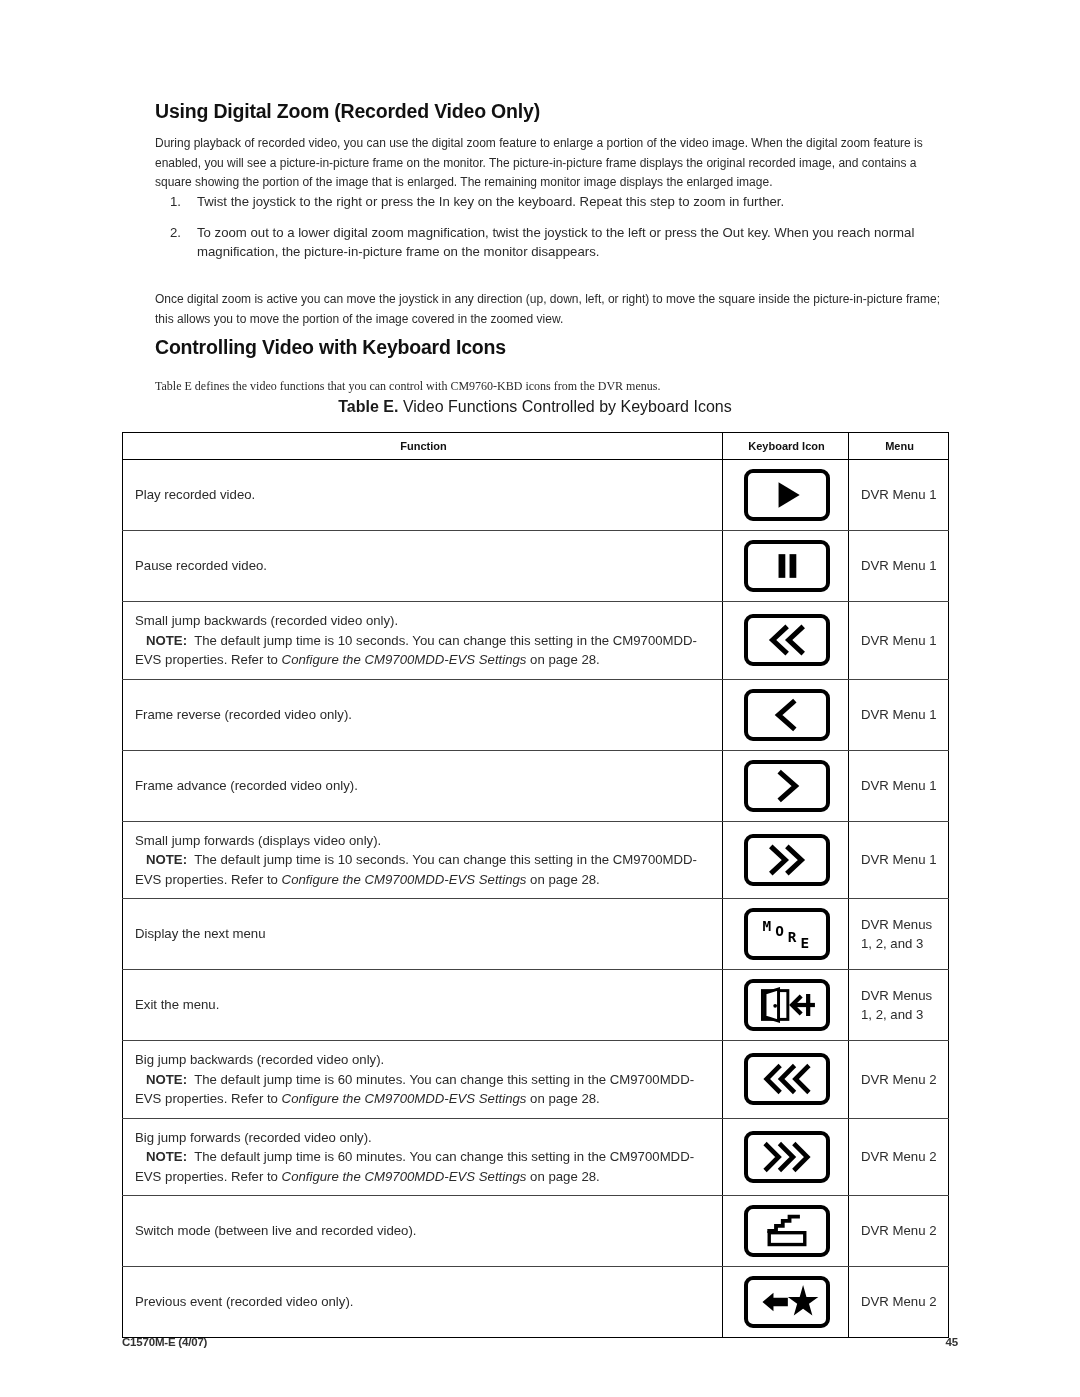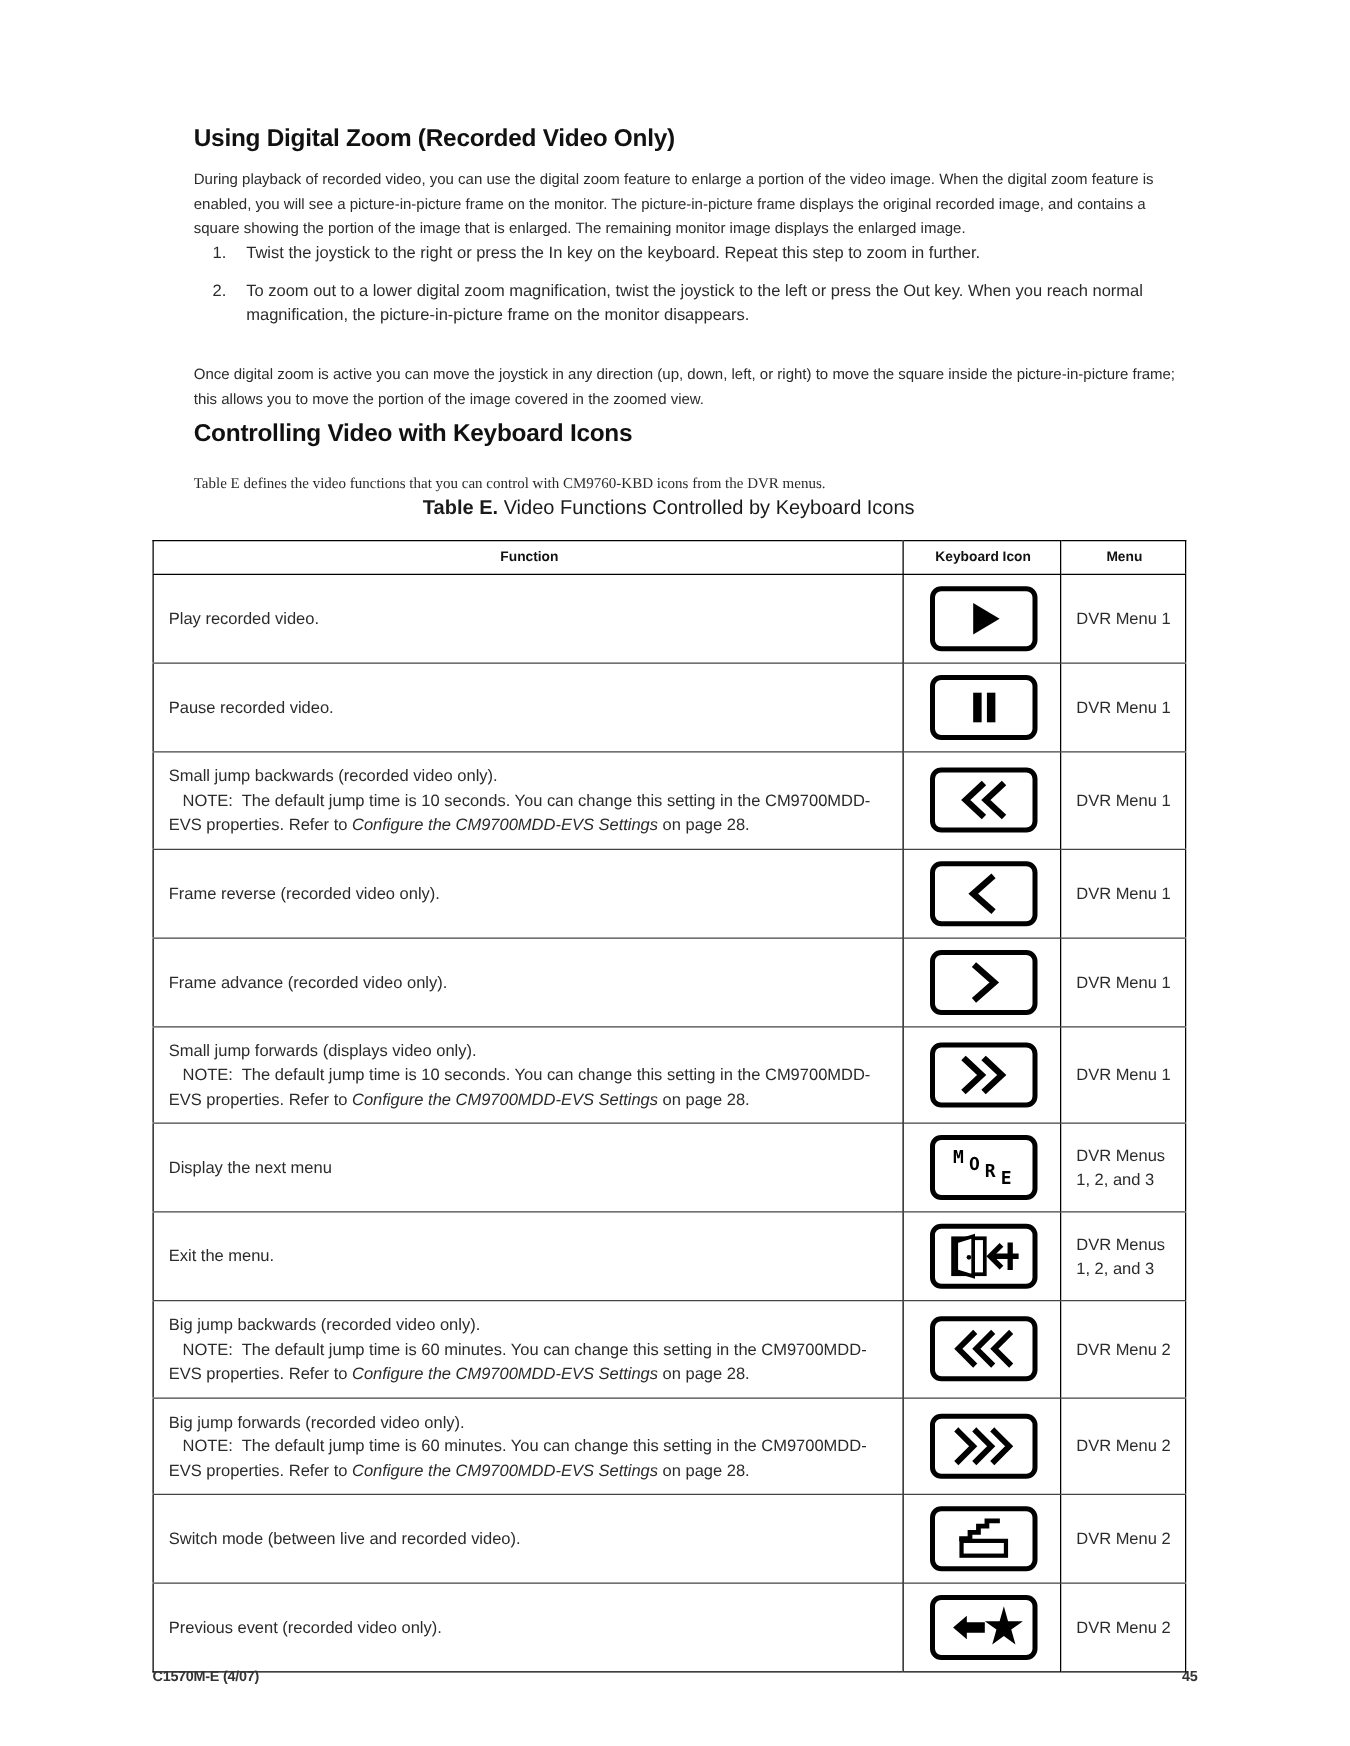--- a/index.html
+++ b/index.html
@@ -119,21 +119,21 @@
   }
   #icon-table td:last-child { border-right: none; }
   #icon-table tr:last-child td { border-bottom: none; }
 
   td.cell-func { text-align: left; }
   td.cell-icon { text-align: center; padding: 6px 4px; }
   td.cell-menu { text-align: left; padding-left: 12px; }
 
   .func-line { display: block; }
   .note-line { display: block; }
-  .note-label { font-weight: normal; padding-left: 11px; }
+  .note-label { font-weight: bold; padding-left: 11px; }
   .ital { font-style: italic; }
 
   
   .chip {
     display: inline-block;
     width: 86px;
     height: 52px;
     border: 4.5px solid #000;
     border-radius: 9px;
     background: #fff;

